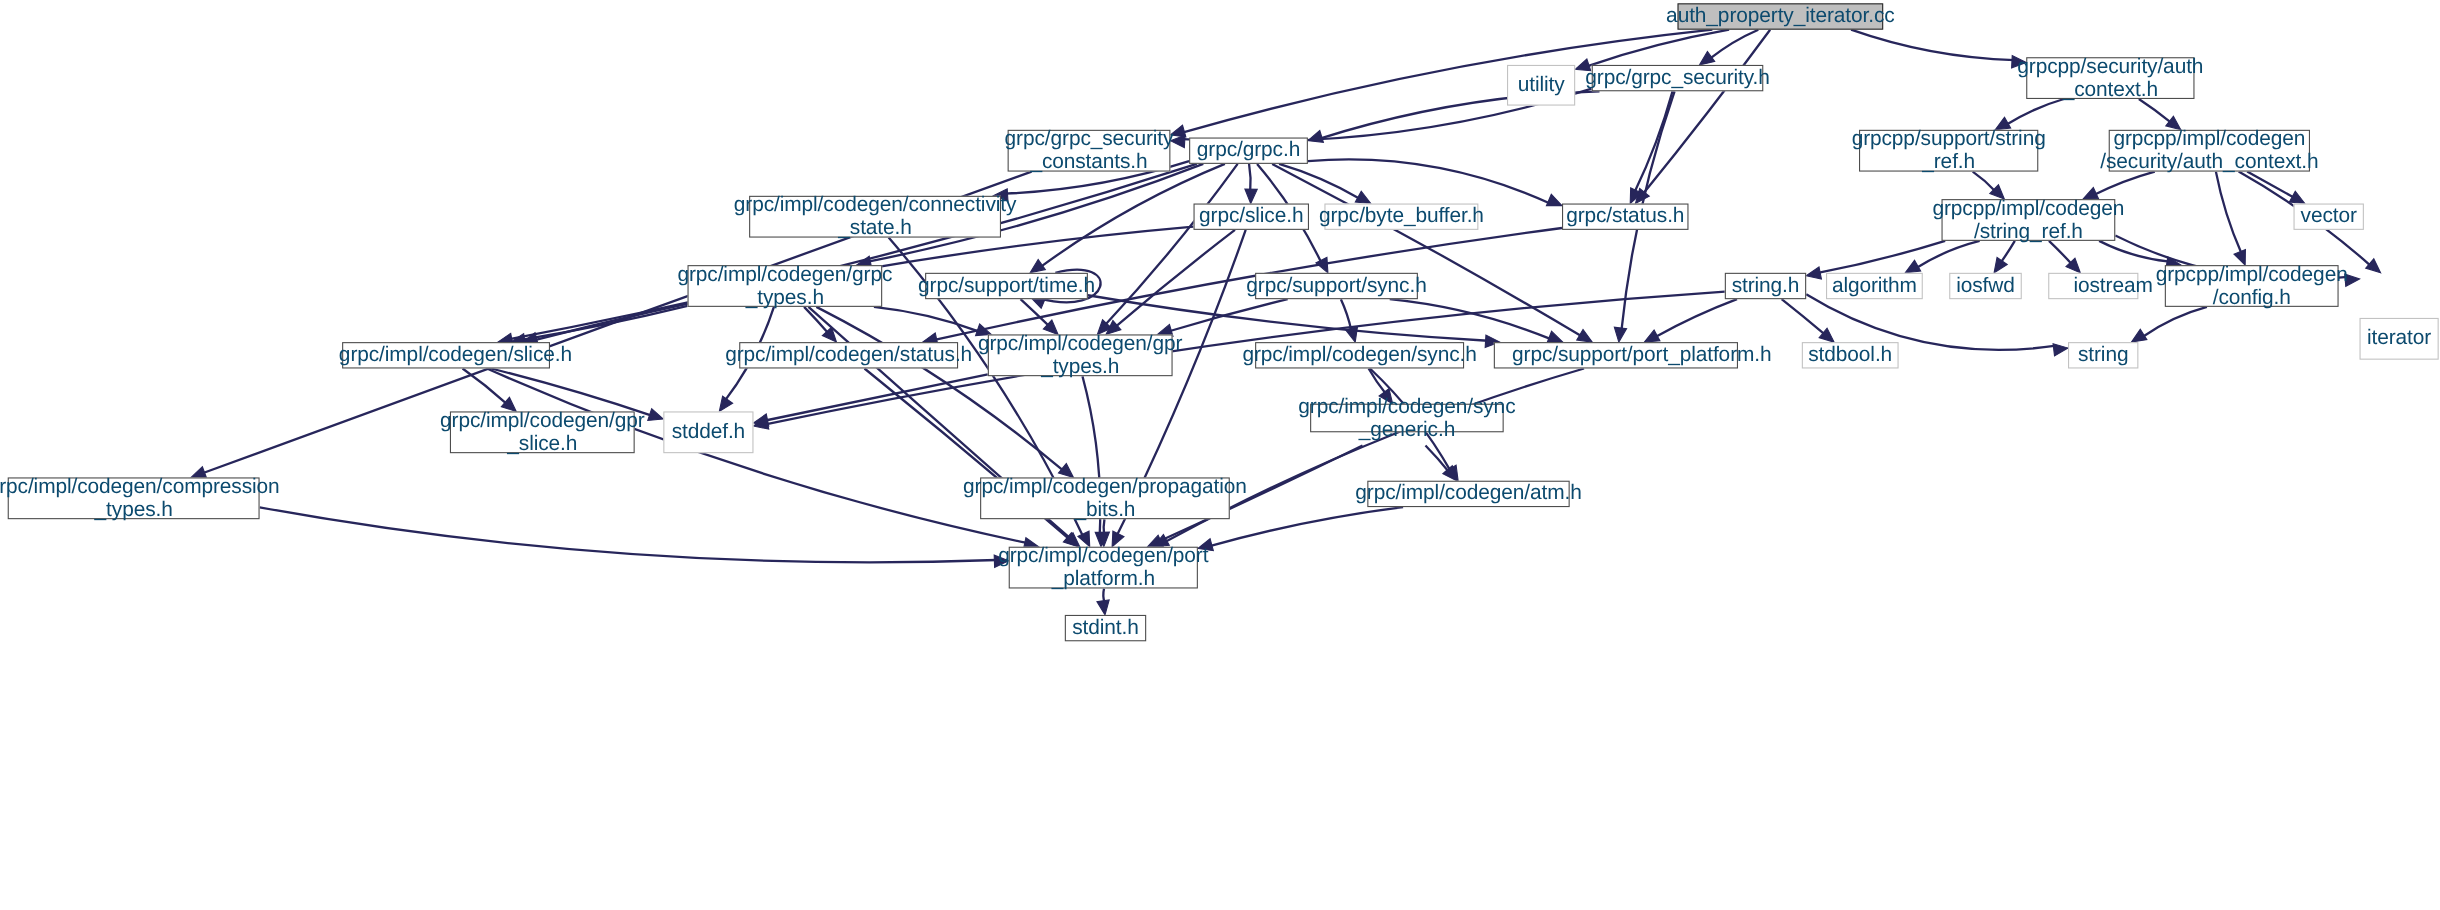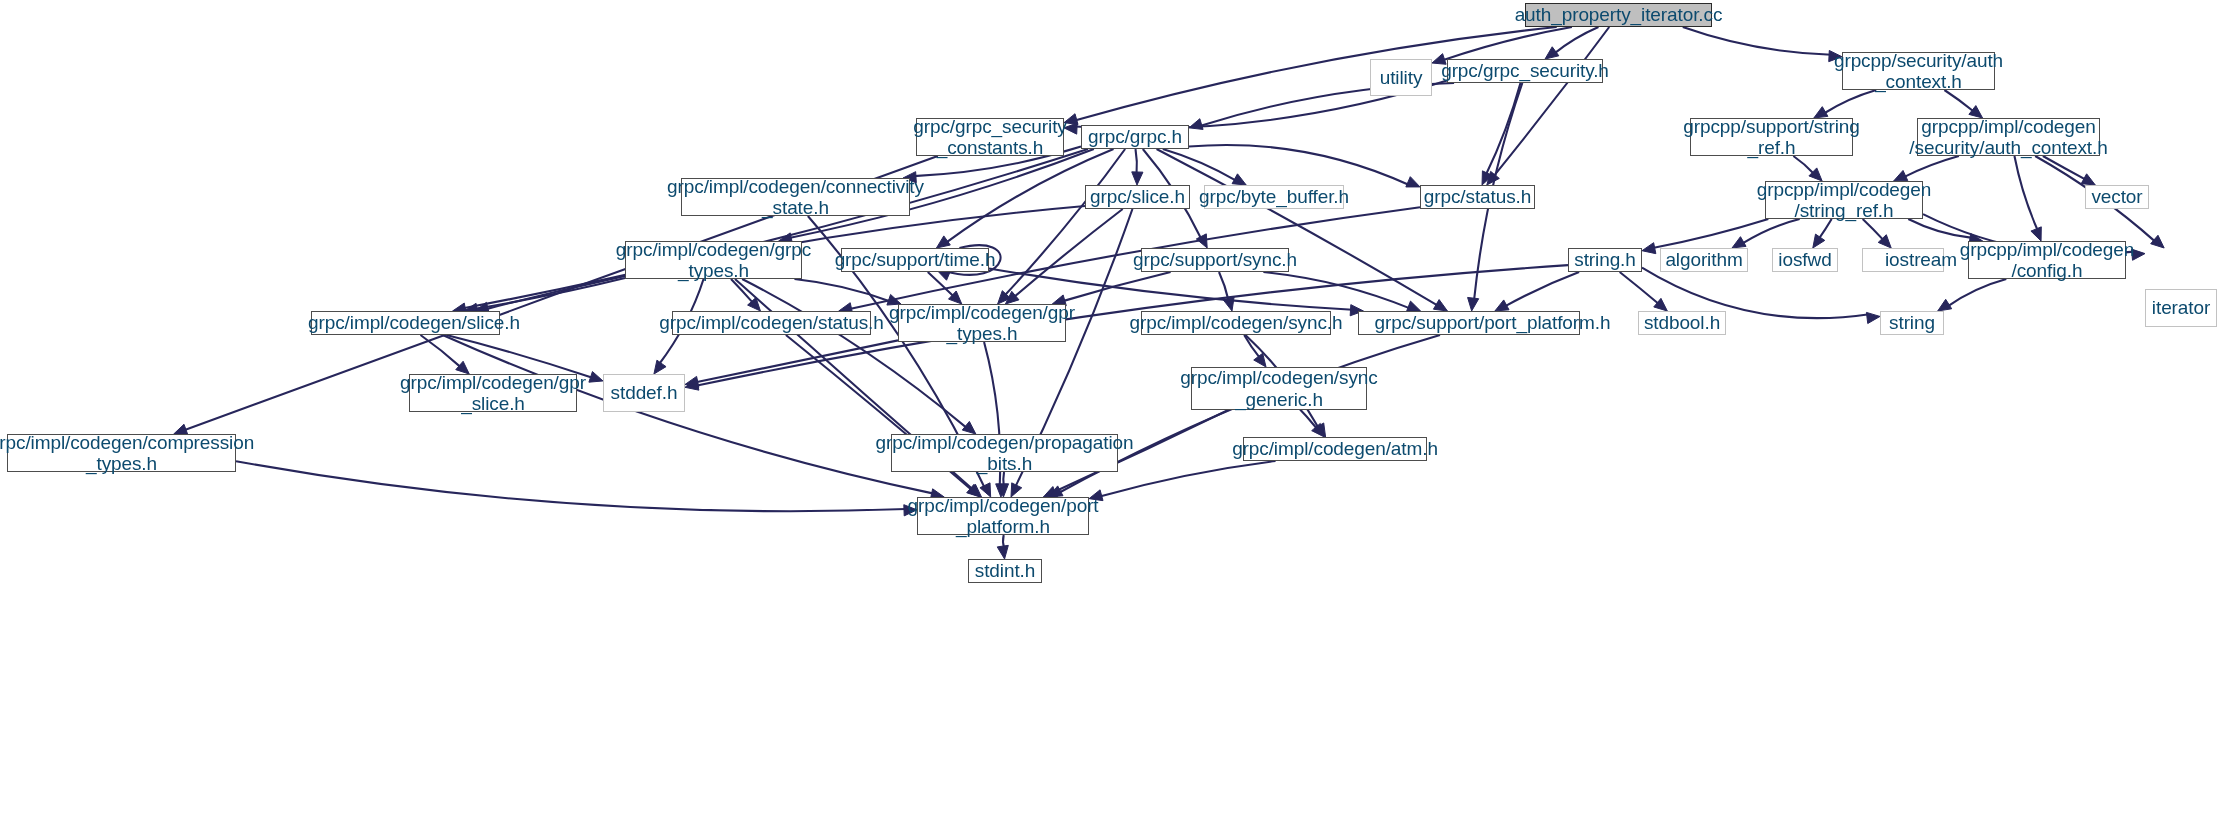--- a/index.html
+++ b/index.html
@@ -245,21 +245,21 @@
       <div class="node" style="left: 672px; top: 311px; width: 199px; height: 24px;"><span class="node-label">grpc/impl/codegen/status.h</span></div>
       <div class="node" style="left: 898px; top: 304px; width: 168px; height: 38px;"><span class="node-label">grpc/impl/codegen/gpr
 _types.h</span></div>
       <div class="node" style="left: 1141px; top: 311px; width: 190px; height: 24px;"><span class="node-label">grpc/impl/codegen/sync.h</span></div>
       <div class="node" style="left: 1358px; top: 311px; width: 222px; height: 24px; padding-left: 47px;"><span class="node-label">grpc/support/port_platform.h</span></div>
       <div class="node system" style="left: 1638px; top: 311px; width: 88px; height: 24px;"><span class="node-label">stdbool.h</span></div>
       <div class="node system" style="left: 1880px; top: 311px; width: 64px; height: 24px;"><span class="node-label">string</span></div>
       <div class="node" style="left: 409px; top: 374px; width: 168px; height: 38px;"><span class="node-label">grpc/impl/codegen/gpr
 _slice.h</span></div>
       <div class="node system" style="left: 603px; top: 374px; width: 82px; height: 38px;"><span class="node-label">stddef.h</span></div>
-      <div class="node" style="left: 1191px; top: 367px; width: 176px; height: 43px;"><span class="node-label">grpc/impl/codegen/sync
+      <div class="node" style="left: 1191px; top: 367px; width: 176px; height: 26px;"><span class="node-label">grpc/impl/codegen/sync
 _generic.h</span></div>
       <div class="node" style="left: 7px; top: 434px; width: 229px; height: 38px;"><span class="node-label">grpc/impl/codegen/compression
 _types.h</span></div>
       <div class="node" style="left: 891px; top: 434px; width: 227px; height: 38px;"><span class="node-label">grpc/impl/codegen/propagation
 _bits.h</span></div>
       <div class="node" style="left: 1243px; top: 437px; width: 184px; height: 24px;"><span class="node-label">grpc/impl/codegen/atm.h</span></div>
       <div class="node" style="left: 917px; top: 497px; width: 172px; height: 38px;"><span class="node-label">grpc/impl/codegen/port
 _platform.h</span></div>
       <div class="node" style="left: 968px; top: 559px; width: 74px; height: 24px;"><span class="node-label">stdint.h</span></div>
     </div>

